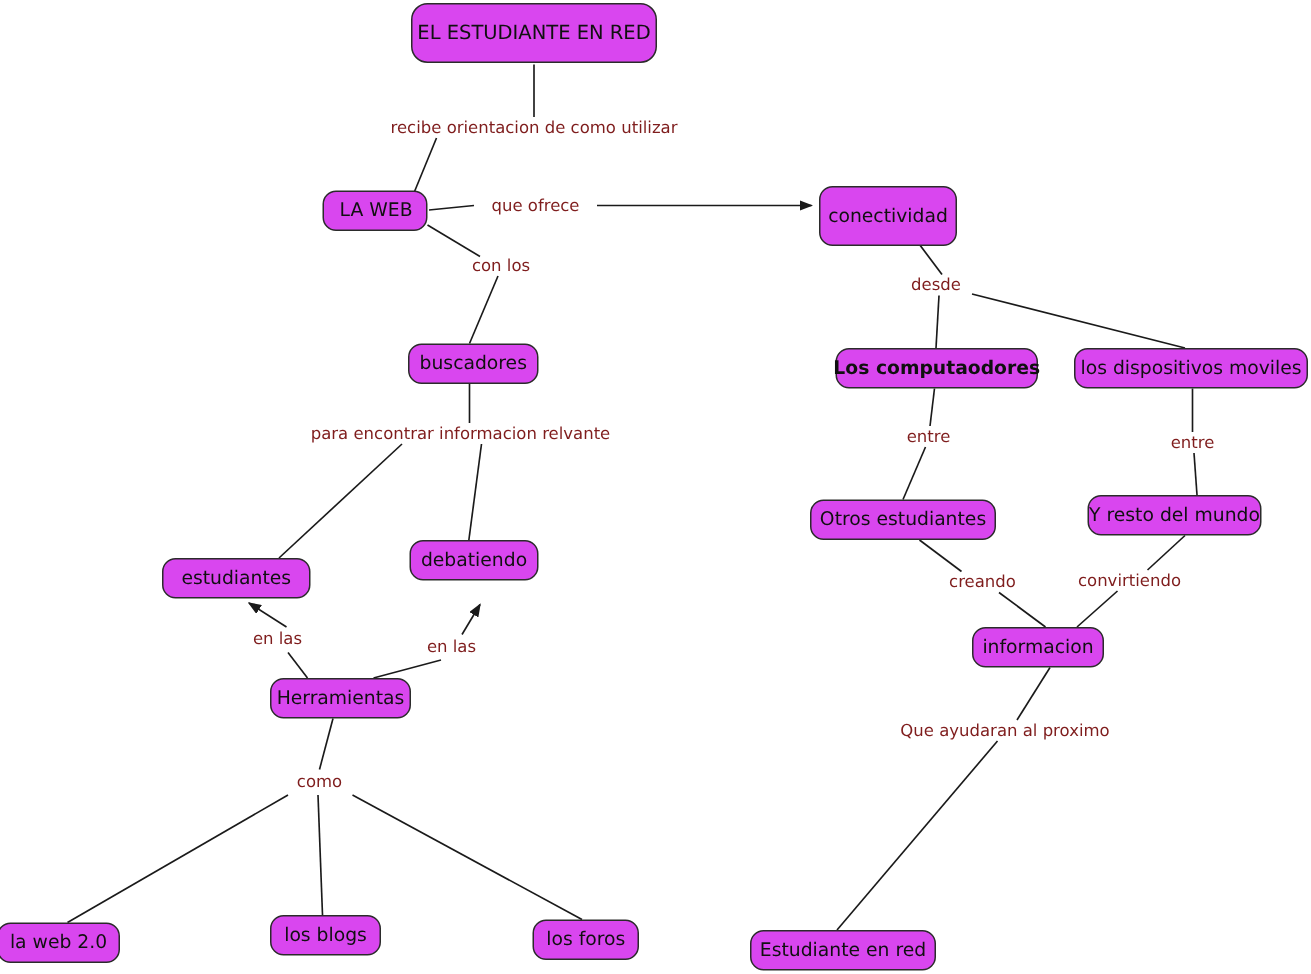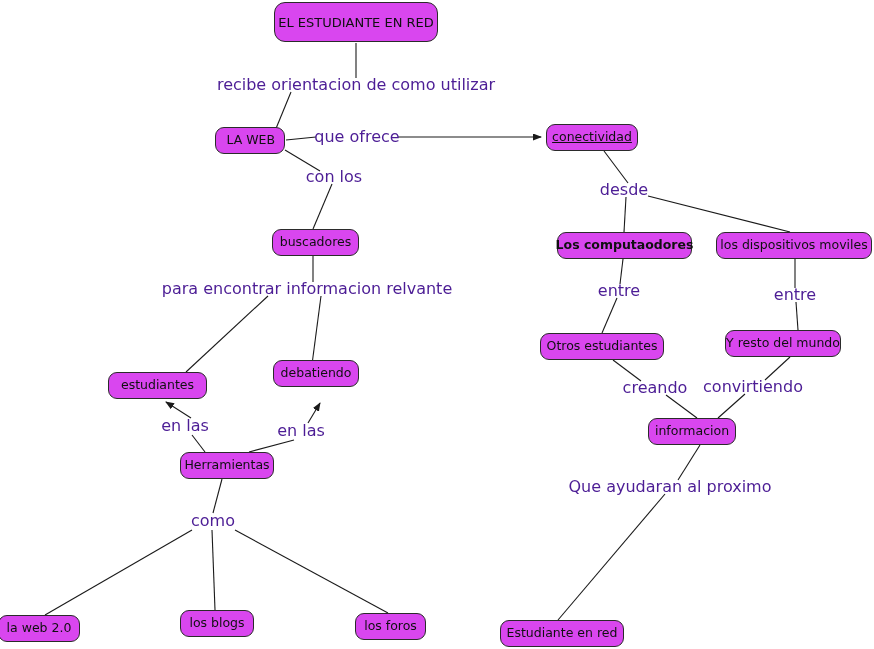--- a/index.html
+++ b/index.html
@@ -51,22 +51,22 @@
     color: #101010;
   }
   .node.root {
     border-radius: 11px;
   }
   .node.root .node-label {
     font-size: 13px;
   }
   .edge-label {
     position: absolute;
-    color: #4c1d95;
-    font-size: 16px;
+    color: #7f1d1d;
+    font-size: 11px;
     white-space: nowrap;
     background: transparent;
     line-height: 1;
     transform: translate(-50%, -50%);
     pointer-events: none;
   }
 </style>
 </head>
 <body>
 
@@ -112,21 +112,21 @@
       </g>
   </svg>
 
   <div id="node-layer">
       <div class="node root" style="left: 274px; top: 2px; width: 164px; height: 40px;">
         <span class="node-label">EL ESTUDIANTE EN RED</span>
       </div>
       <div class="node" style="left: 215px; top: 127px; width: 70px; height: 27px; justify-content: flex-end;">
         <span class="node-label">LA WEB</span>
       </div>
-      <div class="node" style="left: 546px; top: 124px; width: 92px; height: 27px; text-decoration: underline;">
+      <div class="node" style="left: 546px; top: 124px; width: 92px; height: 40px;">
         <span class="node-label">conectividad</span>
       </div>
       <div class="node" style="left: 272px; top: 229px; width: 87px; height: 27px;">
         <span class="node-label">buscadores</span>
       </div>
       <div class="node" style="left: 557px; top: 232px; width: 135px; height: 27px; font-weight: bold;">
         <span class="node-label">Los computaodores</span>
       </div>
       <div class="node" style="left: 716px; top: 232px; width: 156px; height: 27px;">
         <span class="node-label">los dispositivos moviles</span>

